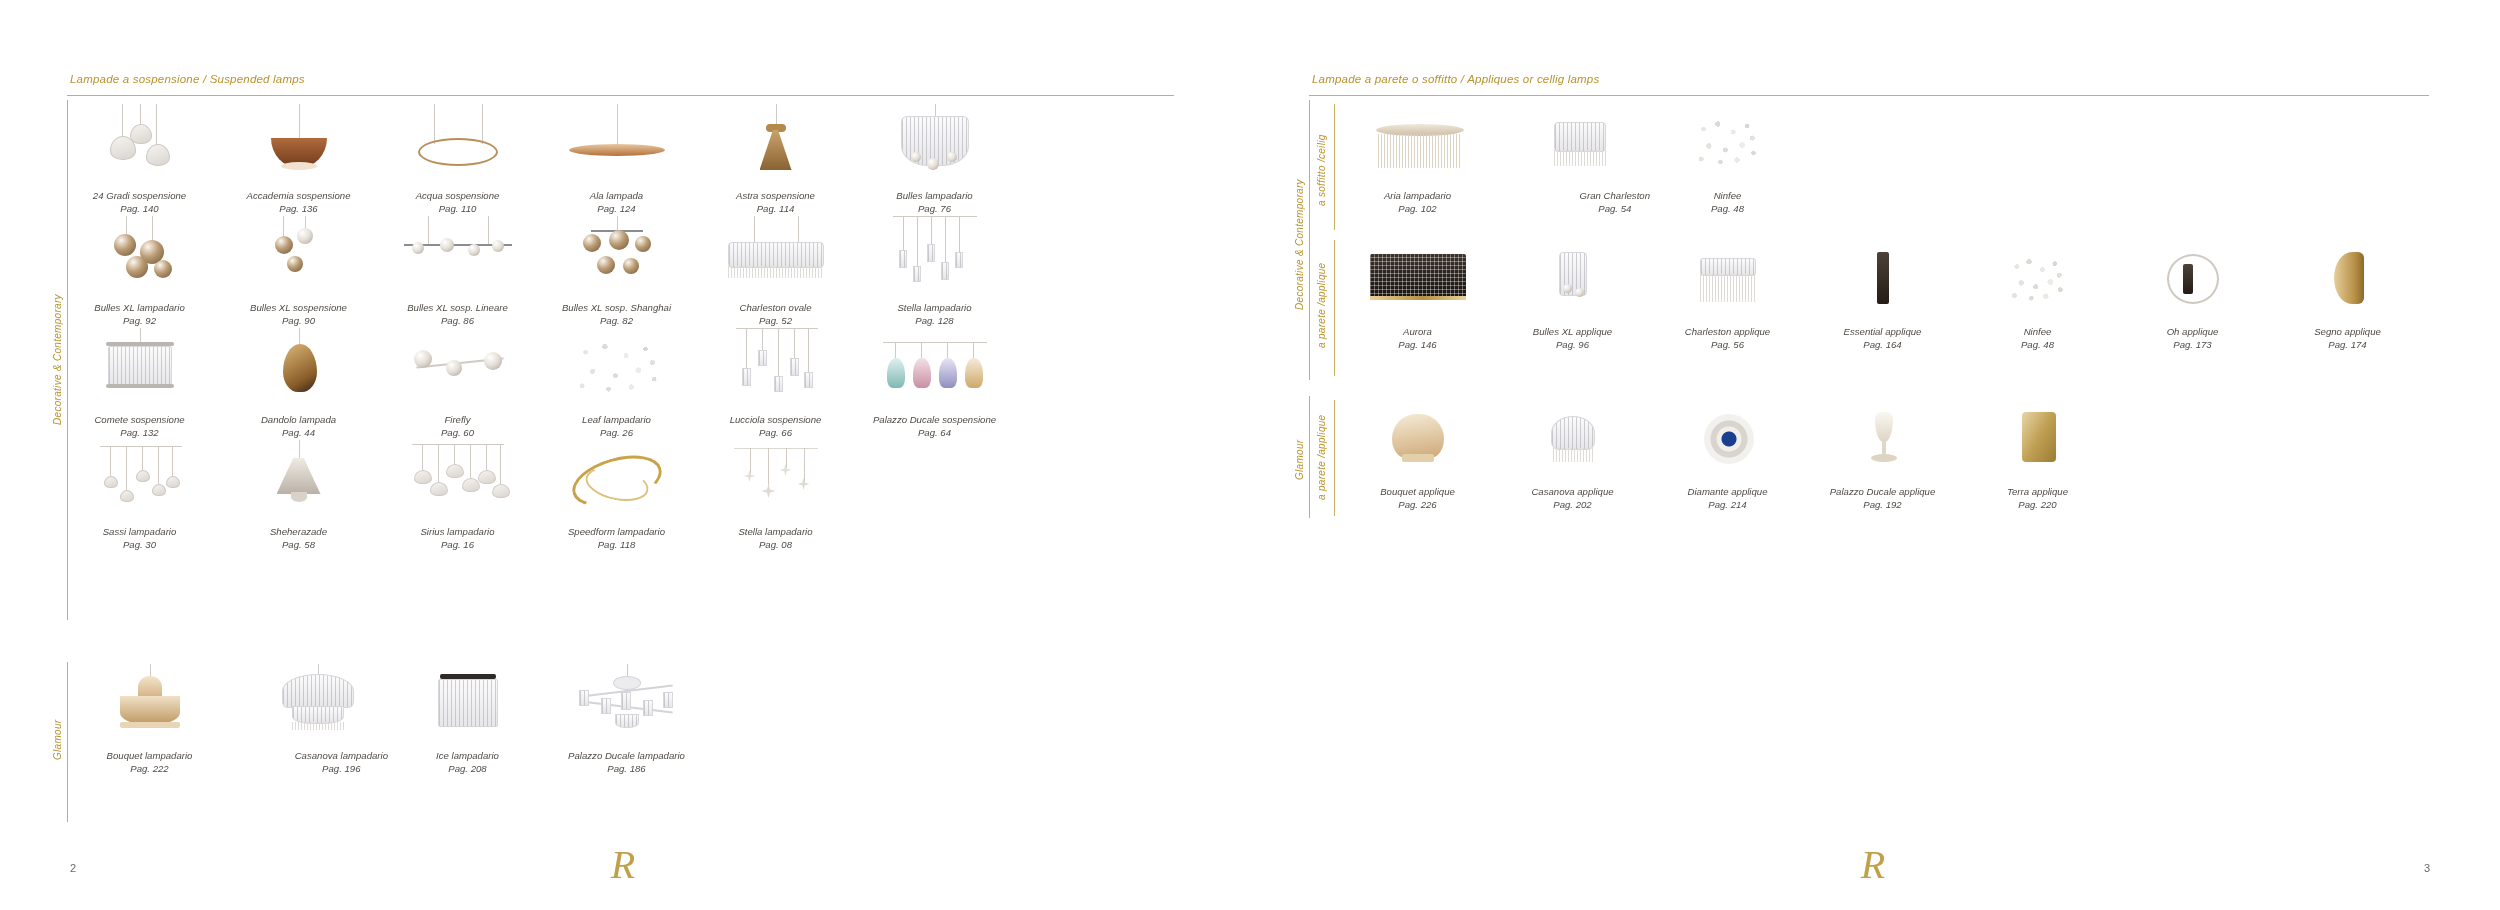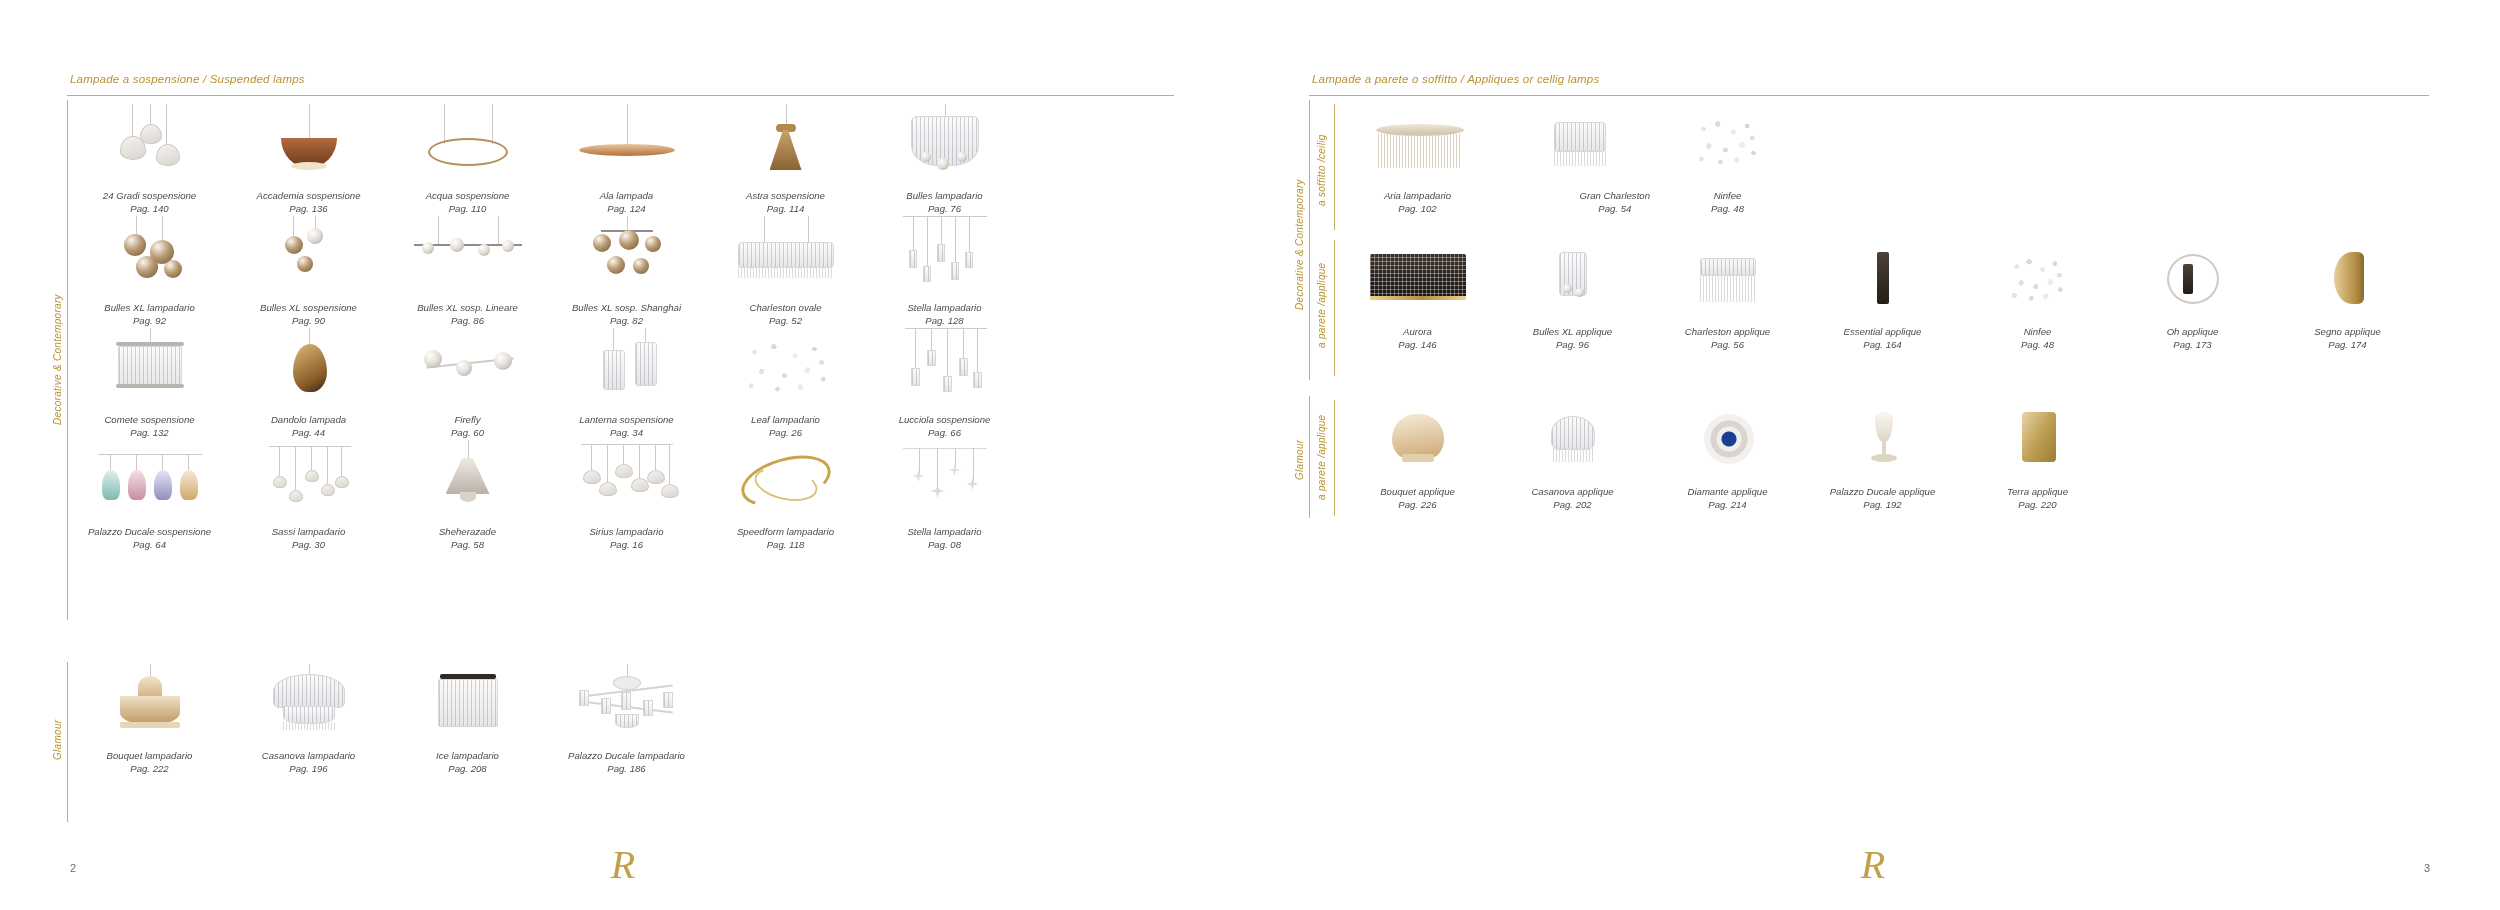--- a/index.html
+++ b/index.html
@@ -196,21 +196,21 @@
 
     <div class="sec-head" style="left:70px; top:73px;">Lampade a sospensione / Suspended lamps</div>
     <div class="sec-rule" style="left:67px; top:95px; width:1107px;"></div>
 
     <div class="vrule" style="left:67px; top:100px; height:520px;"></div>
     <div class="vlabel" style="left:52px; top:240px; height:240px;">Decorative &amp; Contemporary</div>
 
     <div class="vrule" style="left:67px; top:662px; height:160px;"></div>
     <div class="vlabel" style="left:52px; top:690px; height:100px;">Glamour</div>
 
-    <div class="grid" id="left-grid-dc" style="left:70px; top:104px; width:1110px;">
+    <div class="grid" id="left-grid-dc" style="left:60px; top:104px; width:1110px;">
         <div class="cell" style="width: 159px; height: 112px;">
           <div class="thumb">
             <div class="art">
               <i class="wire" style="left:52px;top:0;height:34px"></i>
                 <i class="wire" style="left:70px;top:0;height:22px"></i>
                 <i class="wire" style="left:86px;top:0;height:42px"></i>
                 <i class="dome" style="left:40px;top:32px;width:26px;height:24px"></i>
                 <i class="dome" style="left:60px;top:20px;width:22px;height:20px"></i>
                 <i class="dome" style="left:76px;top:40px;width:24px;height:22px"></i>
             </div>
@@ -373,31 +373,20 @@
         <div class="cell" style="width: 159px; height: 112px;">
           <div class="thumb">
             <div class="art">
               <i style="left:28px;top:34px;width:88px;height:2px;background:#cfcac4;border-radius:2px;transform:rotate(-6deg)"></i>
                 <i class="sphere" style="left:26px;top:22px;width:18px;height:18px"></i>
                 <i class="sphere" style="left:58px;top:32px;width:16px;height:16px"></i>
                 <i class="sphere" style="left:96px;top:24px;width:18px;height:18px"></i>
             </div>
           </div>
           <div class="cap"><span>Firefly</span><span class="pg">Pag. 60</span></div>
-        </div>
-        <div class="cell" style="width: 159px; height: 112px;">
-          <div class="thumb">
-            <div class="art">
-              <i class="wire" style="left:56px;top:0;height:22px"></i>
-                <i class="wire" style="left:88px;top:0;height:14px"></i>
-                <i class="crystal" style="left:46px;top:22px;width:22px;height:40px;border-radius:3px"></i>
-                <i class="crystal" style="left:78px;top:14px;width:22px;height:44px;border-radius:3px"></i>
-            </div>
-          </div>
-          <div class="cap"><span>Lanterna sospensione</span><span class="pg">Pag. 34</span></div>
         </div>
         <div class="cell" style="width: 159px; height: 112px;">
           <div class="thumb">
             <div class="art">
               <i class="speckle" style="left:28px;top:12px;width:88px;height:56px;opacity:.95"></i>
             </div>
           </div>
           <div class="cap"><span>Leaf lampadario</span><span class="pg">Pag. 26</span></div>
         </div>
         <div class="cell" style="width: 159px; height: 112px;">
@@ -514,21 +503,21 @@
           <div class="thumb">
             <div class="art">
               <i class="wire" style="left:70px;top:0;height:14px"></i>
                 <i style="left:58px;top:12px;width:24px;height:22px;border-radius:50% 50% 10% 10%;background:linear-gradient(180deg,#f3e4cb,#d3b183)"></i>
                 <i style="left:40px;top:32px;width:60px;height:28px;border-radius:0 0 40% 40%;background:linear-gradient(180deg,#f0e0c6,#bf9a63)"></i>
                 <i style="left:40px;top:58px;width:60px;height:6px;background:#e7d5b5;border-radius:2px"></i>
             </div>
           </div>
           <div class="cap"><span>Bouquet lampadario</span><span class="pg">Pag. 222</span></div>
         </div>
-        <div class="cell" style="width: 159px; height: 112px;">
+        <div class="cell" style="width: 159px; height: 112px; align-items: flex-end;">
           <div class="thumb">
             <div class="art">
               <i class="wire" style="left:70px;top:0;height:10px"></i>
                 <i class="crystal" style="left:34px;top:10px;width:72px;height:34px;border-radius:50% 50% 6px 6px"></i>
                 <i class="crystal" style="left:44px;top:42px;width:52px;height:18px;border-radius:0 0 40% 40%"></i>
                 <i class="fringe" style="left:44px;top:58px;width:52px;height:8px"></i>
             </div>
           </div>
           <div class="cap"><span>Casanova lampadario</span><span class="pg">Pag. 196</span></div>
         </div>

